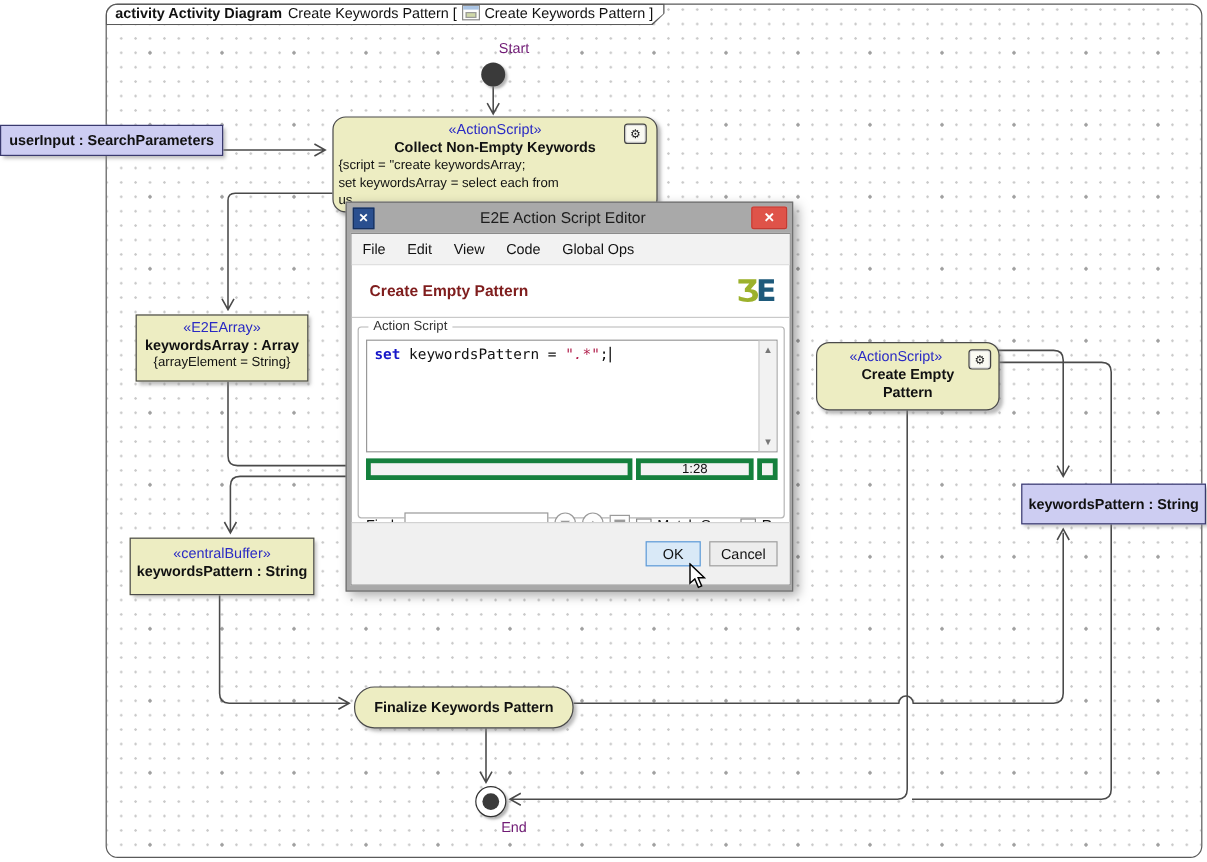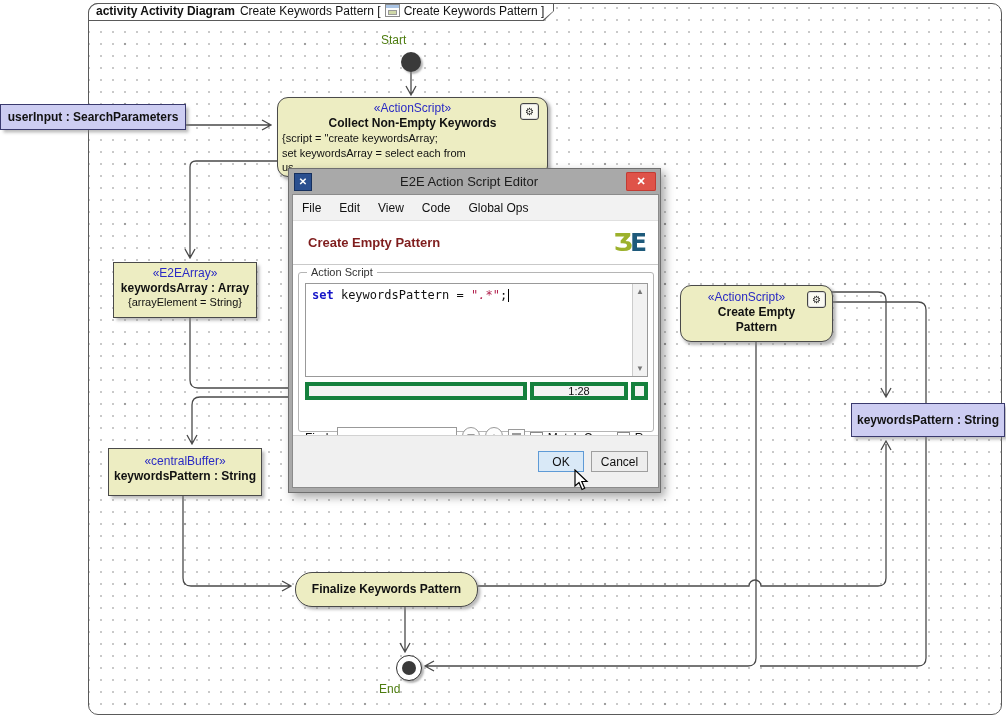--- a/index.html
+++ b/index.html
@@ -37,21 +37,21 @@
   .objnode{position:absolute;box-sizing:border-box;background:#cdcdf2;border:1px solid #3a3a6e;
     box-shadow:2.5px 2.5px 3px rgba(130,130,130,.55);display:flex;align-items:center;justify-content:center;
     font-weight:bold;font-size:12px;color:#111;}
   .gear{position:absolute;width:17px;height:15px;border:1px solid #444;border-radius:3px;background:#fafaf2;
     display:flex;align-items:center;justify-content:center;font-size:10px;color:#222;box-shadow:inset 0 0 0 1px #ddd;}
   .startdot{position:absolute;left:401px;top:52px;width:20px;height:20px;border-radius:50%;background:#3a3a3a;
     box-shadow:2px 2px 2px rgba(130,130,130,.6);}
   .endnode{position:absolute;left:396px;top:655px;width:24px;height:24px;border-radius:50%;background:#fff;
     border:1.6px solid #333;box-shadow:2px 2px 2px rgba(130,130,130,.6);}
   .endnode::after{content:"";position:absolute;left:5px;top:5px;width:14px;height:14px;border-radius:50%;background:#3a3a3a;}
-  .flowlabel{position:absolute;font-size:12px;color:#4d7c0f;width:60px;text-align:left;}
+  .flowlabel{position:absolute;font-size:12px;color:#701a75;width:60px;text-align:right;}
 
   
   .dialog{position:absolute;left:288px;top:168px;width:373px;height:325px;box-sizing:border-box;
     background:#a9a9a9;border:1px solid #6f6f6f;box-shadow:4px 4px 9px rgba(0,0,0,.35);
     padding:0 3px 3px 3px;}
   .titlebar{height:25px;display:flex;align-items:center;}
   .win-icon{width:16px;height:16px;background:#2a4f8f;border:1px solid #16305e;color:#fff;font-size:10px;
     display:flex;align-items:center;justify-content:center;margin-left:2px;font-weight:bold;}
   .title-text{flex:1;text-align:center;font-size:13px;color:#1c1c1c;}
   .close-btn{width:30px;height:19px;background:#df5349;border-radius:2px;color:#fff;font-size:11px;font-weight:bold;

